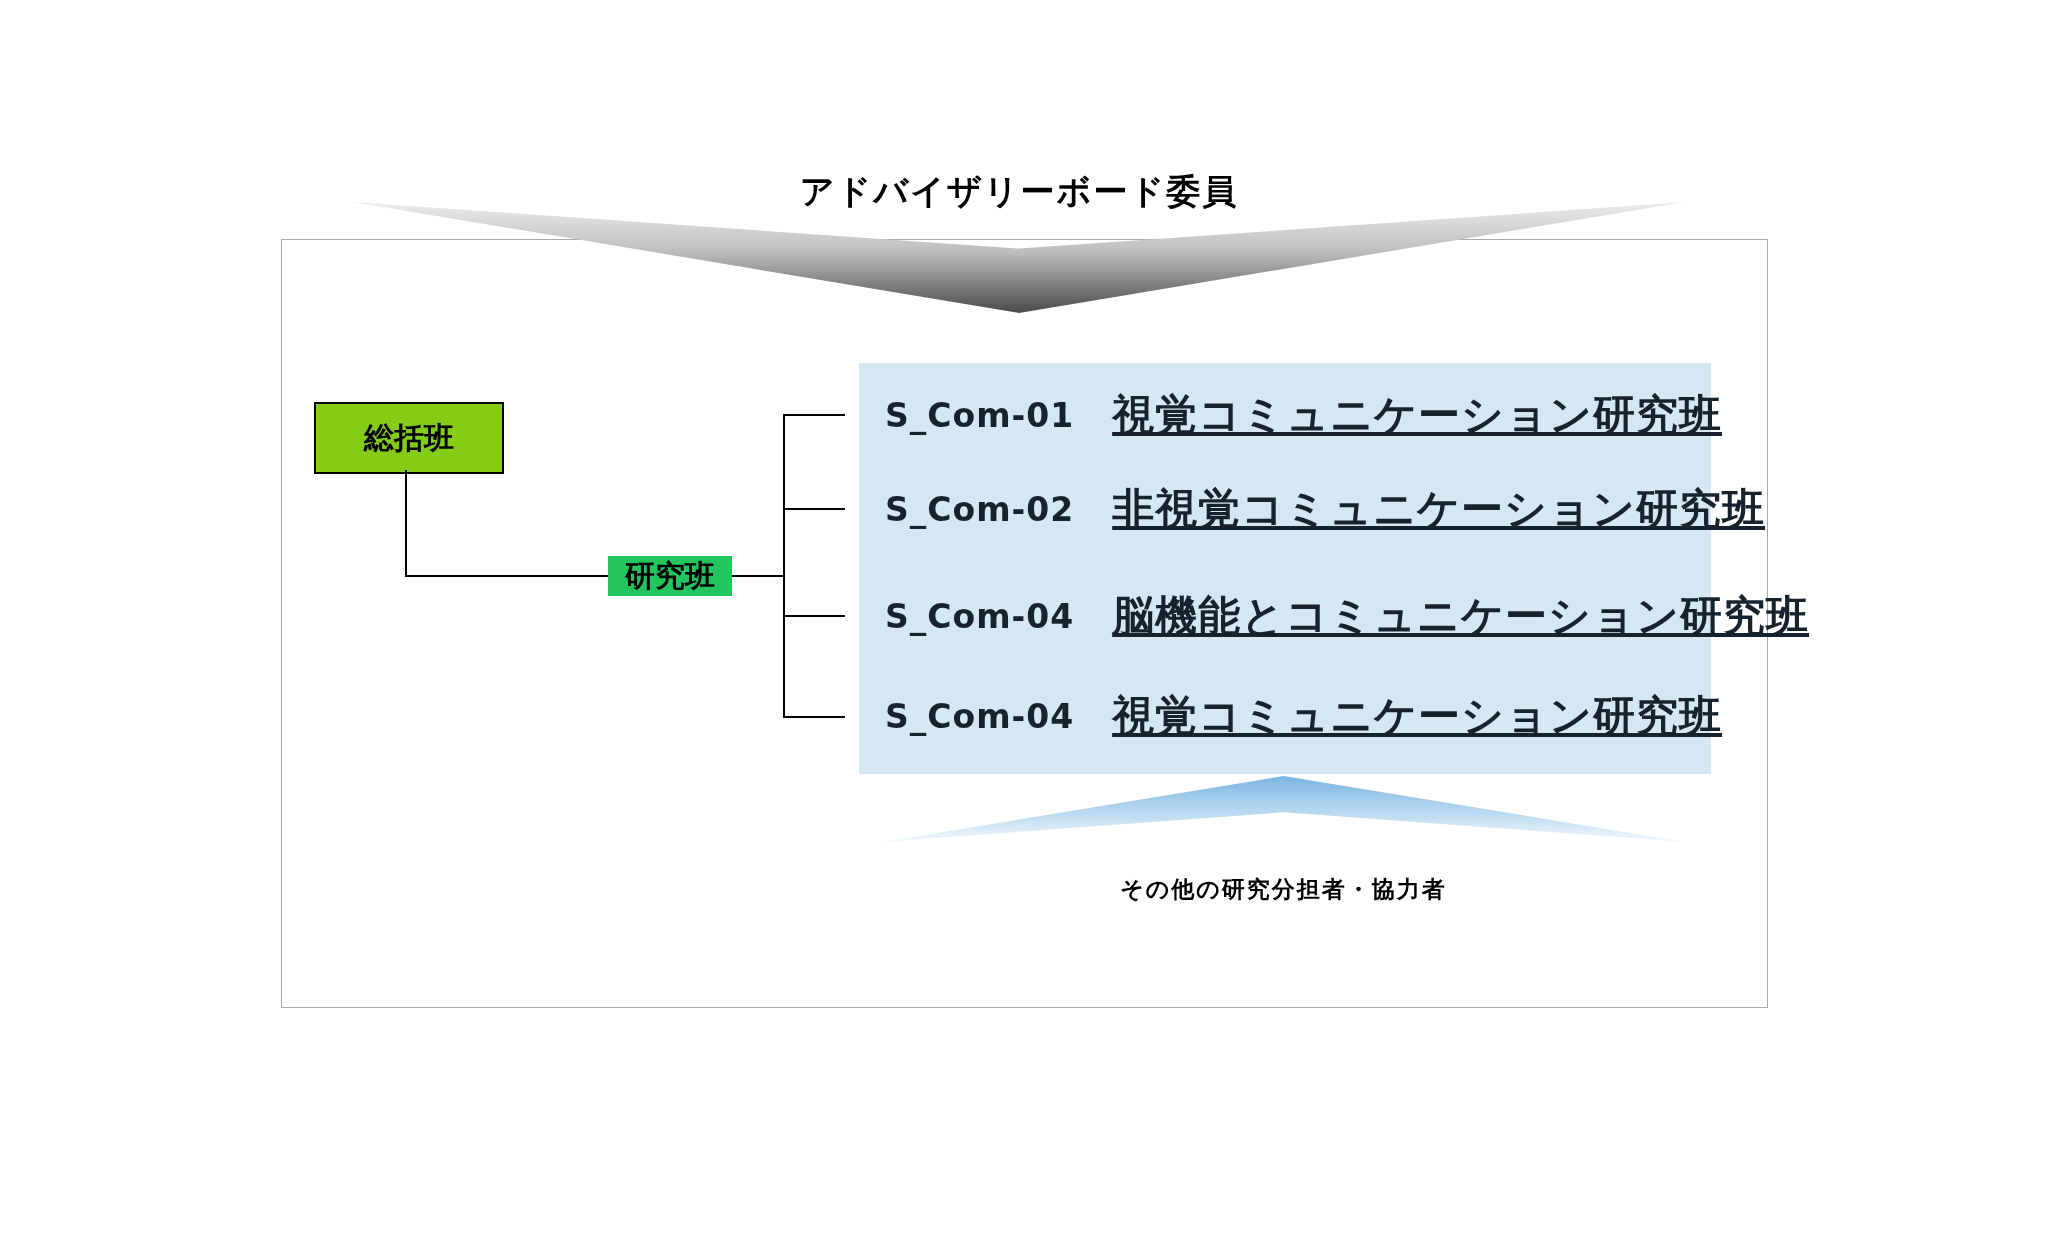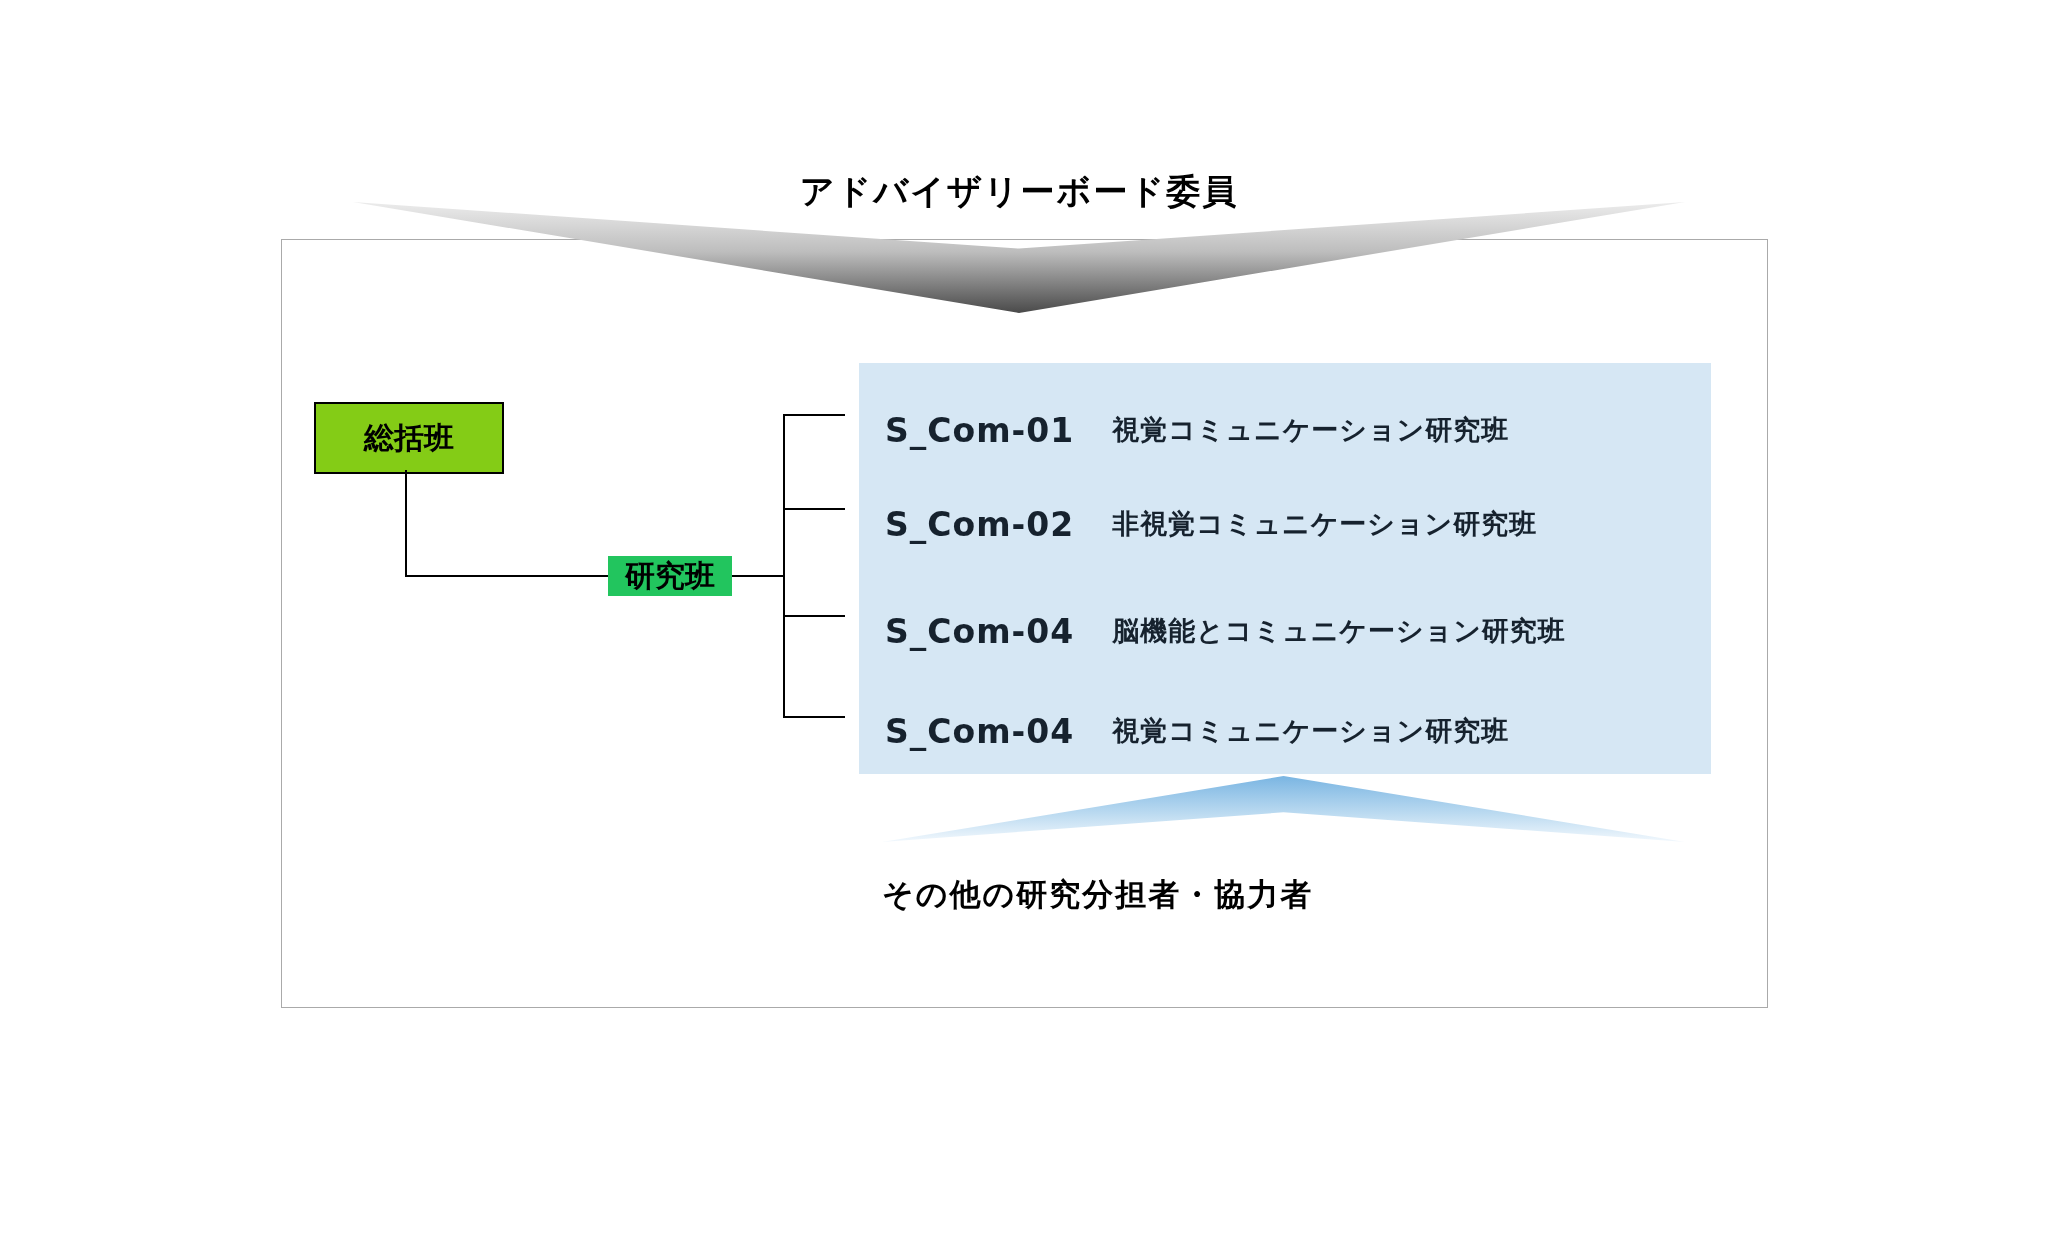--- a/index.html
+++ b/index.html
@@ -65,42 +65,41 @@
     z-index:2;
   }
   .group-row{
     position:absolute;
     left:26px;
     height:44px;
     display:flex; align-items:center;
     gap:38px;
     color:#16222e;
     white-space:nowrap;
-    margin-top:15px;
   }
   .group-row .code{font-size:33px;font-weight:bold;letter-spacing:1px;}
-  .group-row .name{font-size:27px;font-weight:bold;letter-spacing:1px;}
+  .group-row .name{font-size:42px;font-weight:bold;letter-spacing:1px;text-decoration:underline;}
   .row-0{top:30px;}
   .row-1{top:124px;}
   .row-2{top:231px;}
   .row-3{top:331px;}
   .chevron-up{
     position:absolute;
     left:882px; top:776px;
     width:803px; height:66px;
     background:linear-gradient(to bottom,#7ab5e2 0%,#b9d9f0 55%,#f2f8fd 100%);
     clip-path:polygon(50% 0, 100% 100%, 50% 55%, 0 100%);
     z-index:2;
   }
   .bottom-text{
     position:absolute;
     left:882px;
     width:803px;
-    text-align:left;
-    font-size:31px;
+    text-align:center;
+    font-size:23px;
     font-weight:bold;
     color:#000000;
     letter-spacing:2px;
     z-index:2;
   }
   .bt-1{top:874px;}
   .bt-2{top:935px;}
 </style>
 </head>
 <body>

